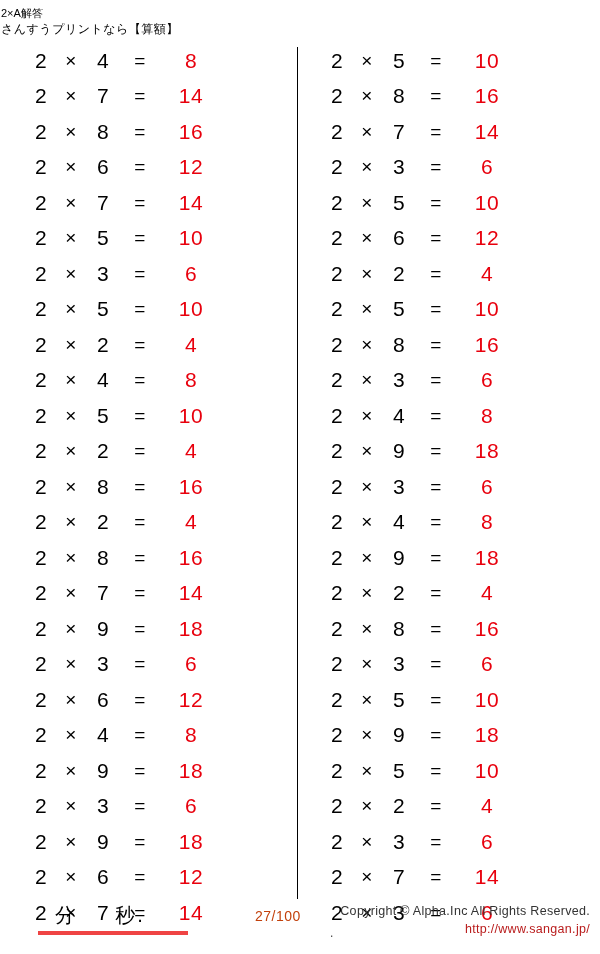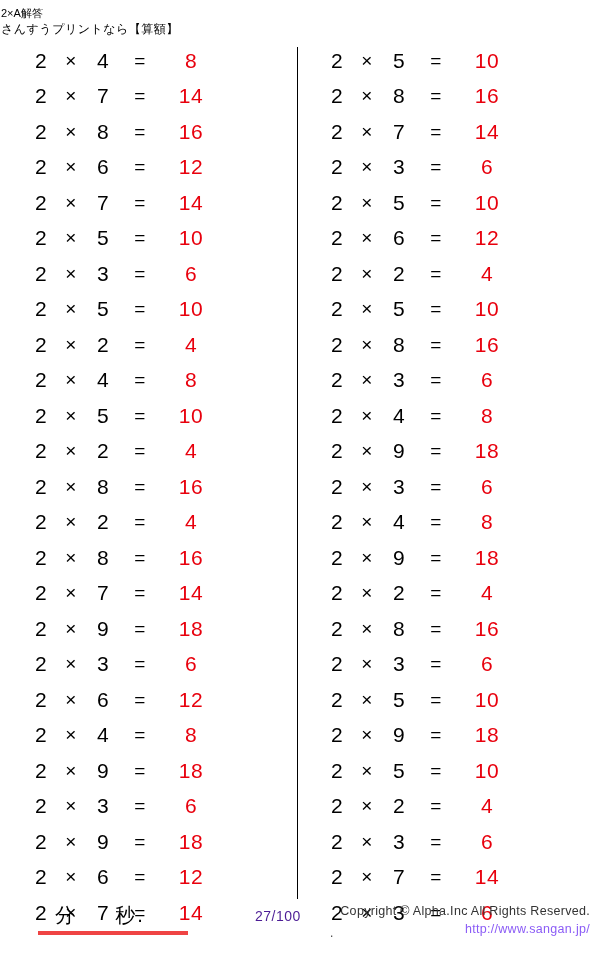--- a/index.html
+++ b/index.html
@@ -92,21 +92,21 @@
     width: 150px;
     padding-bottom: 2px;
   }
   .min-label { display: inline-block; width: 56px; text-align: center; }
   .sec-label { display: inline-block; width: 72px; text-align: center; }
   .footer-page {
     position: absolute;
     left: 255px;
     top: 10px;
     font-size: 14px;
-    color: #4c1d95;
+    color: #c2410c;
     letter-spacing: 0.5px;
   }
   .footer-dot {
     position: absolute;
     left: 330px;
     top: 28px;
     font-size: 12px;
     color: #444444;
   }
   .footer-copy {
@@ -118,21 +118,21 @@
     color: #333333;
     line-height: 18px;
     letter-spacing: 0.3px;
   }
   .footer-url {
     position: absolute;
     right: 10px;
     top: 24px;
     text-align: right;
     font-size: 12.5px;
-    color: #8b5cf6;
+    color: #b91c1c;
     letter-spacing: 0.3px;
   }
 </style>
 </head>
 <body>
 
 <div class="page">
 
   <div class="header">
     <div class="header-title">2×A解答</div>

